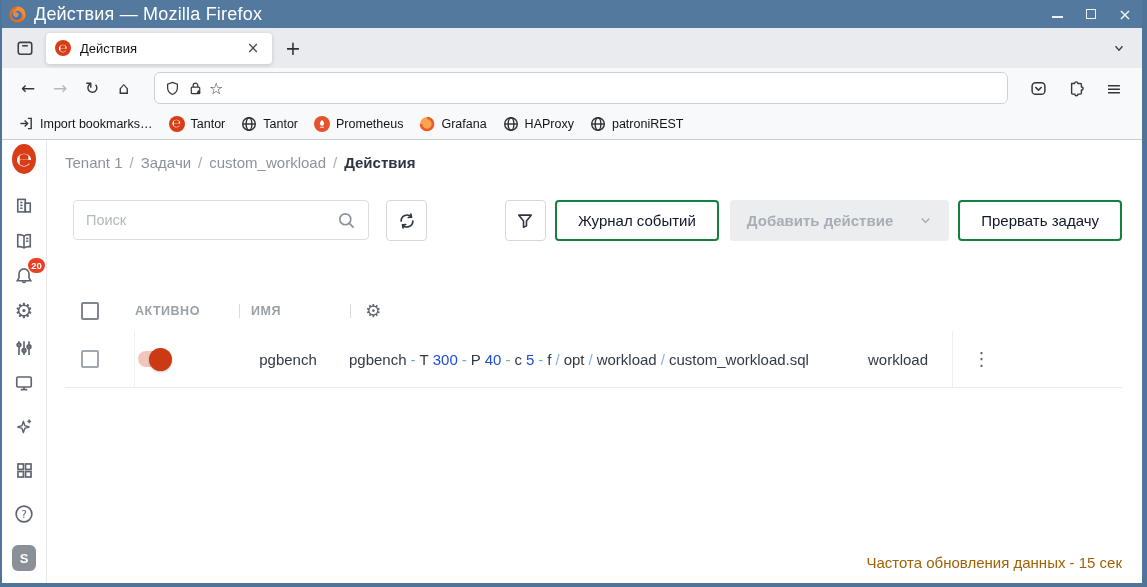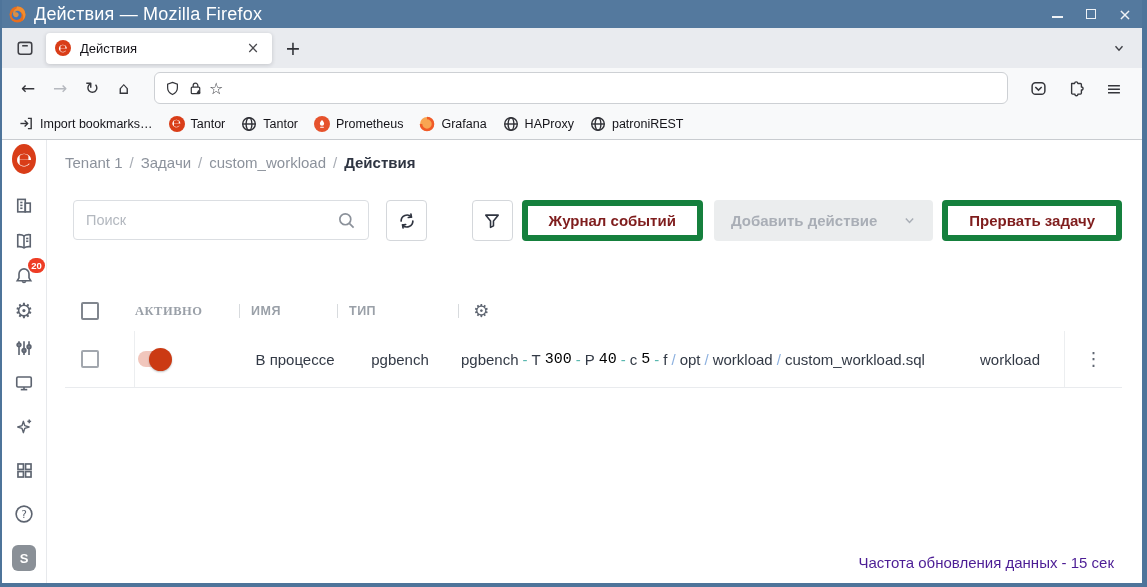--- a/index.html
+++ b/index.html
@@ -66,53 +66,53 @@
   .breadcrumb .crumb-last { color:#2f3542; font-weight:700; }
   .crumb-sep { color:#a7acb4; }
 
   .app-toolbar { margin-top:29px; display:flex; align-items:flex-start;padding-left:8px; }
   .search-box { width:296px; height:40px; border:1px solid #dbdee2; border-radius:4px; display:flex; align-items:center; padding:0 12px; background:#fff; }
   .search-box input { border:none; outline:none; flex:1; font-size:14.5px; font-family:inherit; color:#333; min-width:0; }
   .search-box input::placeholder { color:#b3b8bf; }
   .sq-btn { width:41px; height:41px; border:1px solid #d4d7db; border-radius:4px; background:#fff; display:flex; align-items:center; justify-content:center; color:#2f3440; }
   .refresh-btn { margin-left:17px; }
   .tb-spacer { flex:1; }
-  .app-btn { height:41px; padding:0 21px; border:6px solid #15803d; border-radius:4px; background:#fff; font-family:inherit; font-size:15px; font-weight:700; color:#7f1d1d; margin-left:9px; }
+  .app-btn { height:41px; padding:0 21px; border:2px solid #15803d; border-radius:4px; background:#fff; font-family:inherit; font-size:15px; font-weight:400; color:#0f172a; margin-left:9px; }
   .filter-btn { margin-left:0; }
   .app-btn.disabled { background:#ebedee; border:none; color:#a9aeb6; font-weight:600; display:inline-flex; align-items:center; gap:26px; padding:0 17px; min-width:208px; justify-content:space-between; margin-left:11px; }
 
   
   .table { margin-top:50px; }
   .trow { display:flex; align-items:center; }
   .thead { height:40px; color:#9aa0a8; font-size:12.5px; font-weight:700; letter-spacing:.5px; }
   .tbody-row { height:57px; border-bottom:1px solid #e9ebee; font-size:15px; color:#333a46; }
   .cell { display:flex; align-items:center; height:100%; }
   .c-check   { width:70px; padding-left:16px; }
-  .c-active  { width:104px;font-family:Liberation Serif, serif; }
+  .c-active  { width:104px; }
   .c-status  { width:112px; justify-content:center; }
   .c-name    { width:98px; justify-content:center; }
   .c-params  { width:507px; padding-left:12px; }
   .c-type    { width:108px; justify-content:center; }
   .c-actions { width:58px; justify-content:center; }
   .hdr-sep { width:1px; height:14px; background:#d8dbde; margin-right:11px; flex:none; }
   .thead .c-status, .thead .c-name, .thead .c-params, .thead .c-type { justify-content:flex-start; }
   .tbody-row .c-check { border-right:1px solid #eceef0; }
   .tbody-row .c-actions { border-left:1px solid #eceef0; }
   .checkbox { width:18px; height:18px; border:2px solid #81868e; border-radius:2px; background:#fff; }
   .checkbox.row-cb { border-color:#a2a7ae; }
   .toggle { position:relative; width:32px; height:16px; border-radius:8px; background:#f1c6bc; margin-left:3px; }
   .toggle .knob { position:absolute; right:-2px; top:-3.5px; width:23px; height:23px; border-radius:50%; background:#cb3a13; box-shadow:0 1px 2px rgba(0,0,0,.25); }
   .tok { margin-right:4px; white-space:nowrap; }
   .tok.dash { color:#5ab7af; }
-  .tok.num { color:#000000;font-family:Liberation Mono, monospace; }
+  .tok.num { color:#1d4ed8; }
   .tok.slash { color:#8cb0df; }
   .kebab { font-size:18px; color:#5f6672; line-height:1; }
   .hdr-gear { font-size:18px; color:#5f6672; line-height:1; }
 
-  .app-footer { position:absolute; right:28px; bottom:12px; font-size:15px; color:#4c1d95; }
+  .app-footer { position:absolute; right:20px; bottom:12px; font-size:15px; color:#a16207; }
 </style>
 </head>
 <body>
 
 <div class="window">
 
   <div class="titlebar">
     <svg class="fx-logo" viewBox="0 0 16 16">
       <circle cx="8" cy="8" r="7.5" fill="#e66e1f"></circle>
       <circle cx="7.2" cy="8.6" r="4.6" fill="#3b76c0"></circle>
@@ -375,42 +375,35 @@
           <div class="cell c-check">
               <span class="checkbox"></span>
             </div>
           <div class="cell c-active">
               <span>АКТИВНО</span>
             </div>
           <div class="cell c-name">
               <span class="hdr-sep"></span>
               <span>ИМЯ</span>
             </div>
-          <div class="cell c-type" style="justify-content:flex-start">
-              <span class="hdr-sep"></span>
-              <span>ТИП</span>
-            </div>
           <div class="cell c-actions">
               <span class="hdr-sep" style="margin-right:14px"></span>
               <span class="glyph hdr-gear">⚙</span>
             </div>
         </div>
 
         <div class="trow tbody-row">
           <div class="cell c-check">
               <span class="checkbox row-cb"></span>
             </div>
           <div class="cell c-active">
             <span class="toggle">
                 <span class="knob"></span>
               </span>
           </div>
-          <div class="cell c-status">
-              <span>В процессе</span>
-            </div>
           <div class="cell c-name">
               <span>pgbench</span>
             </div>
           <div class="cell c-params">
             <span class="tok plain">pgbench</span>
             <span class="tok dash">-</span>
             <span class="tok plain">T</span>
             <span class="tok num">300</span>
             <span class="tok dash">-</span>
             <span class="tok plain">P</span>

